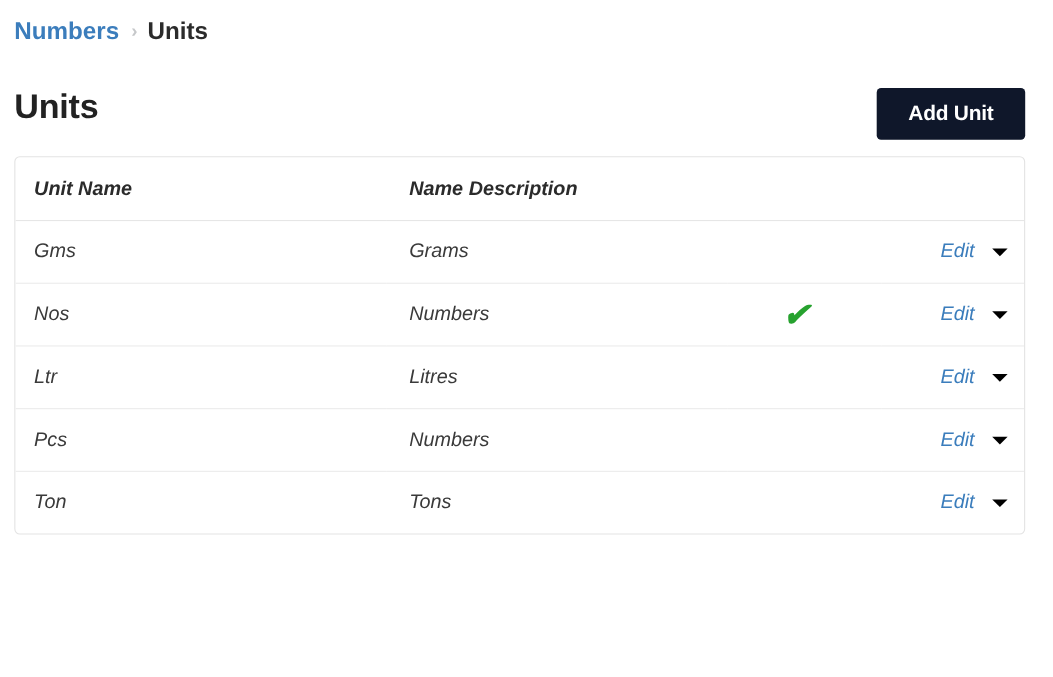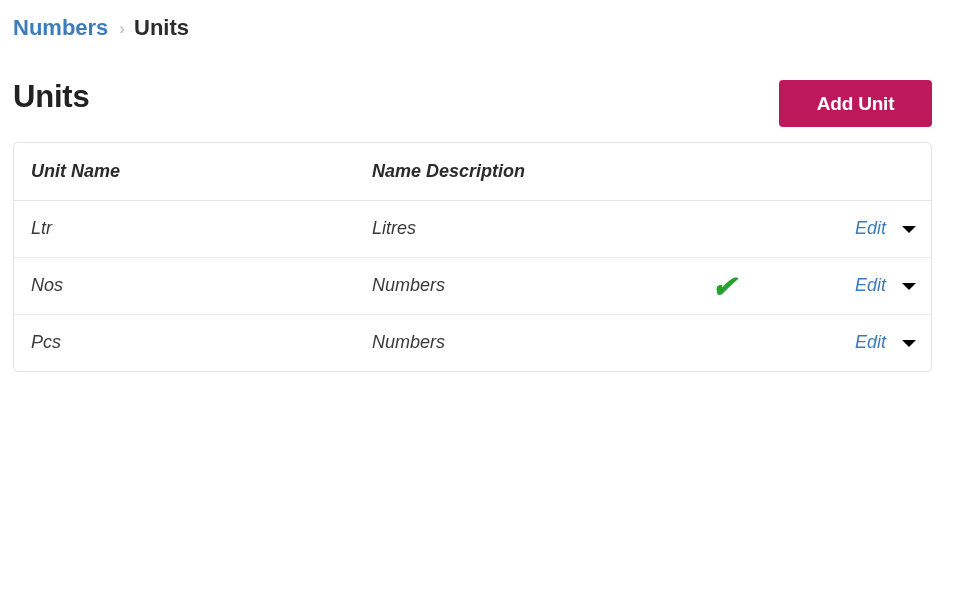--- a/index.html
+++ b/index.html
@@ -56,23 +56,23 @@
     font-weight: bold;
     color: #222222;
     line-height: 1.1;
     letter-spacing: -0.2px;
   }
 
   .add-button {
     position: absolute;
     right: 25px;
     top: 80px;
-    width: 153px;
+    width: 135px;
     height: 47px;
-    background: #be185d;
+    background: #0f172a;
     border: none;
     border-radius: 4px;
     color: #ffffff;
     font-family: "Liberation Sans", sans-serif;
     font-size: 19px;
     font-weight: bold;
     letter-spacing: -0.2px;
     cursor: pointer;
   }
 
@@ -183,44 +183,66 @@
       <thead>
         <tr>
           <th class="col-name">Unit Name</th>
           <th class="col-desc">Name Description</th>
           <th class="col-flag"></th>
           <th class="col-action"></th>
         </tr>
       </thead>
       <tbody id="table-body">
           <tr>
-            <td class="col-name">Ltr</td>
-            <td class="col-desc">Litres</td>
+            <td class="col-name">Gms</td>
+            <td class="col-desc">Grams</td>
             <td class="col-flag"></td>
             <td class="col-action">
               <div class="action-cell">
                 <a class="edit-link">Edit</a>
                 <span class="caret-down"></span>
               </div>
             </td>
           </tr>
           <tr>
             <td class="col-name">Nos</td>
             <td class="col-desc">Numbers</td>
             <td class="col-flag"><span class="check-icon">✔</span></td>
             <td class="col-action">
               <div class="action-cell">
                 <a class="edit-link">Edit</a>
                 <span class="caret-down"></span>
               </div>
             </td>
           </tr>
           <tr>
+            <td class="col-name">Ltr</td>
+            <td class="col-desc">Litres</td>
+            <td class="col-flag"></td>
+            <td class="col-action">
+              <div class="action-cell">
+                <a class="edit-link">Edit</a>
+                <span class="caret-down"></span>
+              </div>
+            </td>
+          </tr>
+          <tr>
             <td class="col-name">Pcs</td>
             <td class="col-desc">Numbers</td>
+            <td class="col-flag"></td>
+            <td class="col-action">
+              <div class="action-cell">
+                <a class="edit-link">Edit</a>
+                <span class="caret-down"></span>
+              </div>
+            </td>
+          </tr>
+          <tr>
+            <td class="col-name">Ton</td>
+            <td class="col-desc">Tons</td>
             <td class="col-flag"></td>
             <td class="col-action">
               <div class="action-cell">
                 <a class="edit-link">Edit</a>
                 <span class="caret-down"></span>
               </div>
             </td>
           </tr>
         </tbody>
     </table>

